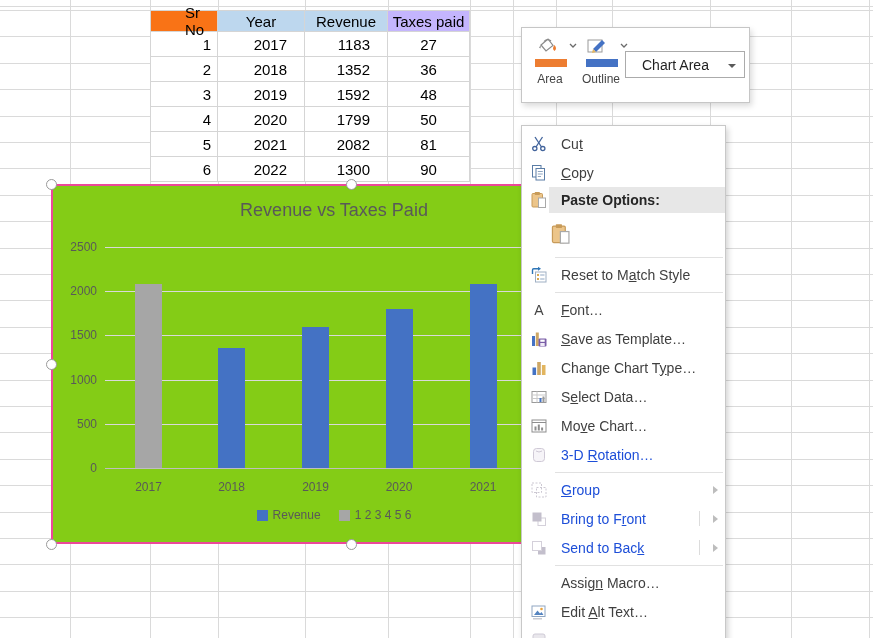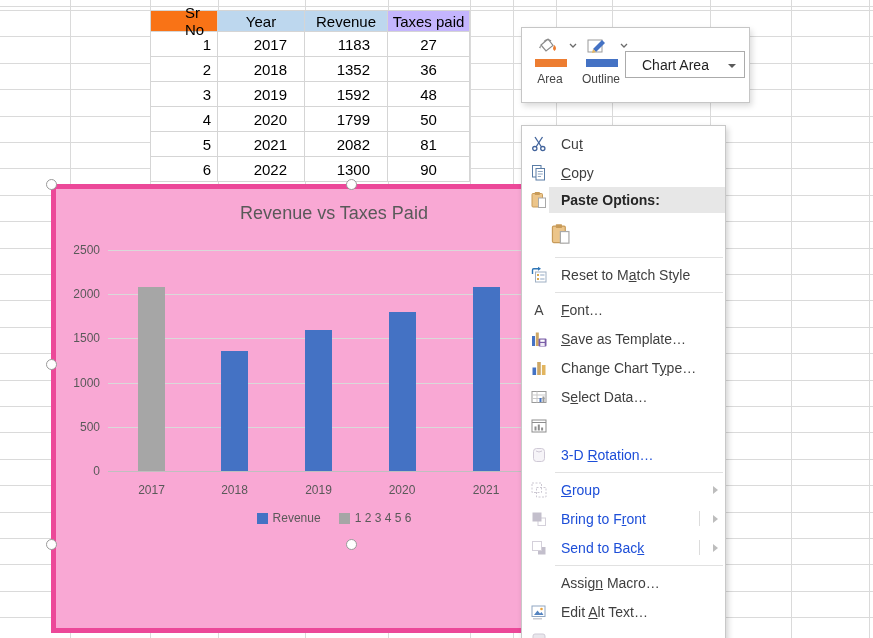--- a/index.html
+++ b/index.html
@@ -21,22 +21,22 @@
   .xl-cell{box-sizing:border-box;border-right:1px solid #d5d5d5;border-bottom:1px solid #d5d5d5;
     display:flex;align-items:center;height:25px;}
   .xl-row.hdr .xl-cell{height:22px;background:#BDD7EE;justify-content:center;border-top:1px solid #d5d5d5;}
   .xl-cell.c0{width:68px;justify-content:flex-end;padding-right:6px;}
   .xl-cell.c1{width:87px;justify-content:flex-end;padding-right:17px;}
   .xl-cell.c2{width:83px;justify-content:flex-end;padding-right:17px;}
   .xl-cell.c3{width:82px;justify-content:center;}
   .xl-row .xl-cell:first-child{border-left:1px solid #d5d5d5;}
   .xl-row.hdr .xl-cell{padding:0;}
   
-  .chart{position:absolute;left:51px;top:184px;width:600px;height:449px;background:#f9a8d4;
-    border:5px solid #ec4899;z-index:1;box-sizing:border-box;}
+  .chart{position:absolute;left:51px;top:184px;width:600px;height:360px;background:#84cc16;
+    border:2px solid #ec4899;z-index:1;box-sizing:border-box;}
   .chart-title{position:absolute;left:0;right:34px;top:14px;text-align:center;
     font-size:18px;color:#595959;}
   .gline{position:absolute;left:52px;width:528px;height:1px;background:#D9D9D9;}
   .gline.axis{background:#BFBFBF;}
   .ylab{position:absolute;left:4px;width:40px;text-align:right;font-size:12px;color:#595959;line-height:16px;}
   .xlab{position:absolute;width:60px;text-align:center;font-size:12px;color:#595959;top:294px;}
   .bar{position:absolute;width:27px;}
   .legend{position:absolute;left:0;right:34px;top:322px;display:flex;justify-content:center;gap:18px;}
   .litem{display:flex;align-items:center;gap:5px;font-size:12px;color:#595959;}
   .lsw{width:11px;height:11px;display:inline-block;}
@@ -333,20 +333,21 @@
     <div class="mi">
       <span class="ic">
         <svg width="18" height="18" viewBox="0 0 18 18">
           <rect x="2" y="3" width="14" height="12" fill="#fff" stroke="#8D8D8D"></rect>
           <line x1="2" y1="5.5" x2="16" y2="5.5" stroke="#8D8D8D"></line>
           <rect x="4.5" y="9.5" width="2" height="4" fill="#8D8D8D"></rect>
           <rect x="7.8" y="7.5" width="2" height="6" fill="#8D8D8D"></rect>
           <rect x="11.1" y="10.5" width="2" height="3" fill="#8D8D8D"></rect>
         </svg>
       </span>
+      <span class="lab">Mo<u>v</u>e Chart…</span>
     </div>
     <div class="mi dis">
       <span class="ic">
         <svg width="18" height="18" viewBox="0 0 18 18">
           <rect x="3.5" y="2.5" width="11" height="13" rx="3" fill="#F6F4F8" stroke="#CFC9D6"></rect>
           <path d="M6 5 q3 2 6 0" stroke="#CFC9D6" fill="none"></path>
         </svg>
       </span>
       <span class="lab">3-D <u>R</u>otation…</span>
     </div>

